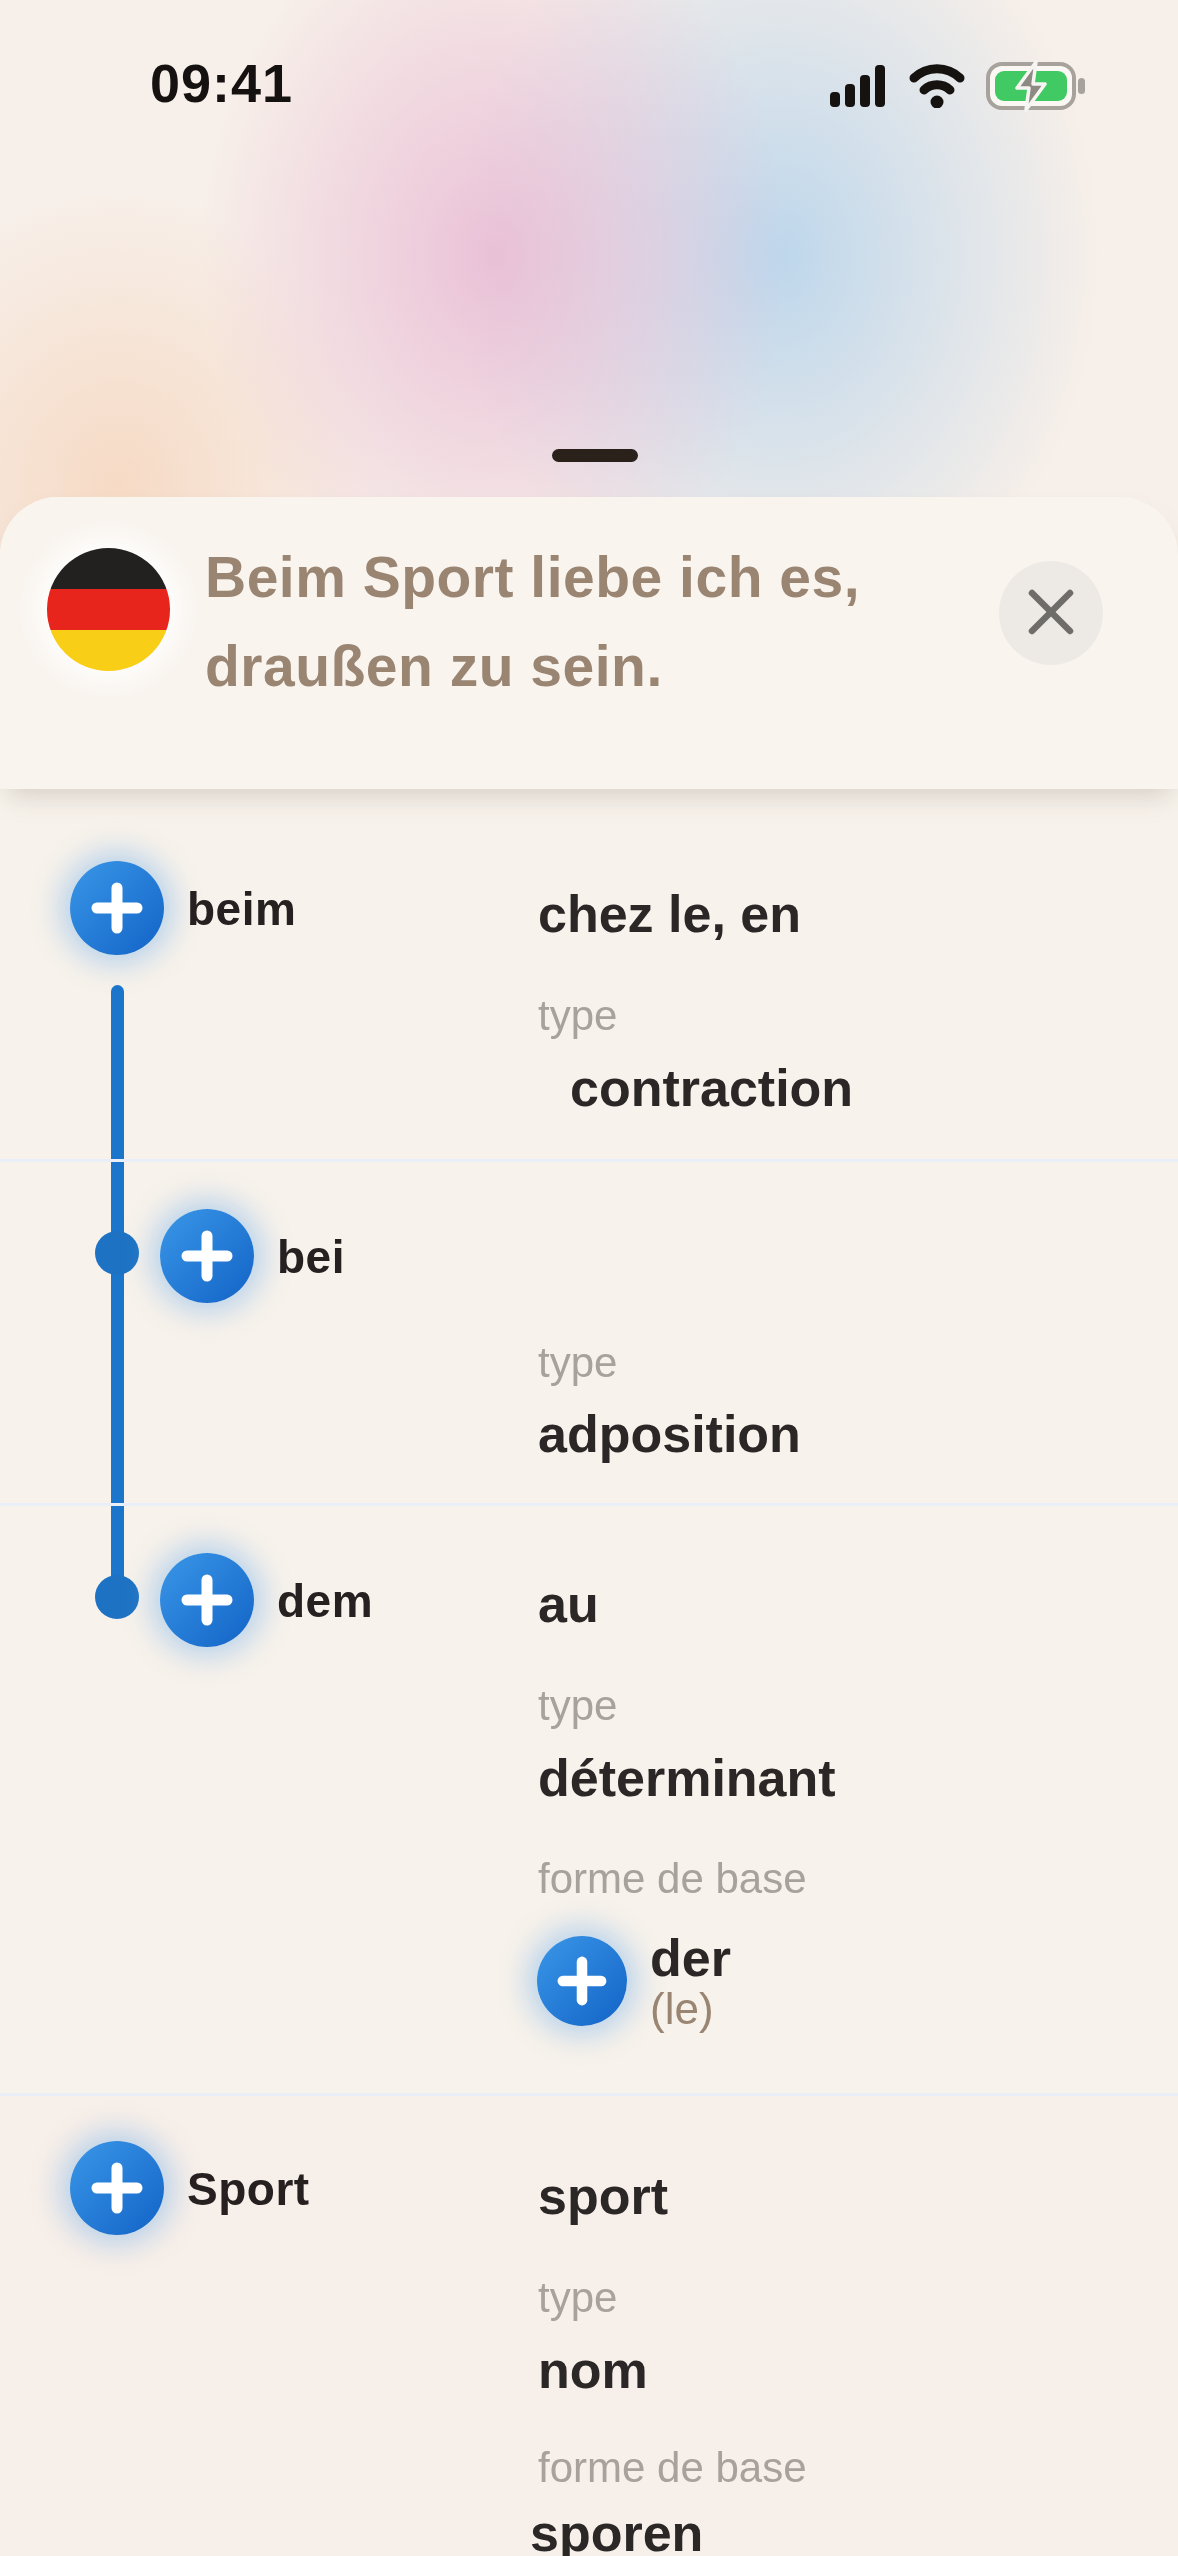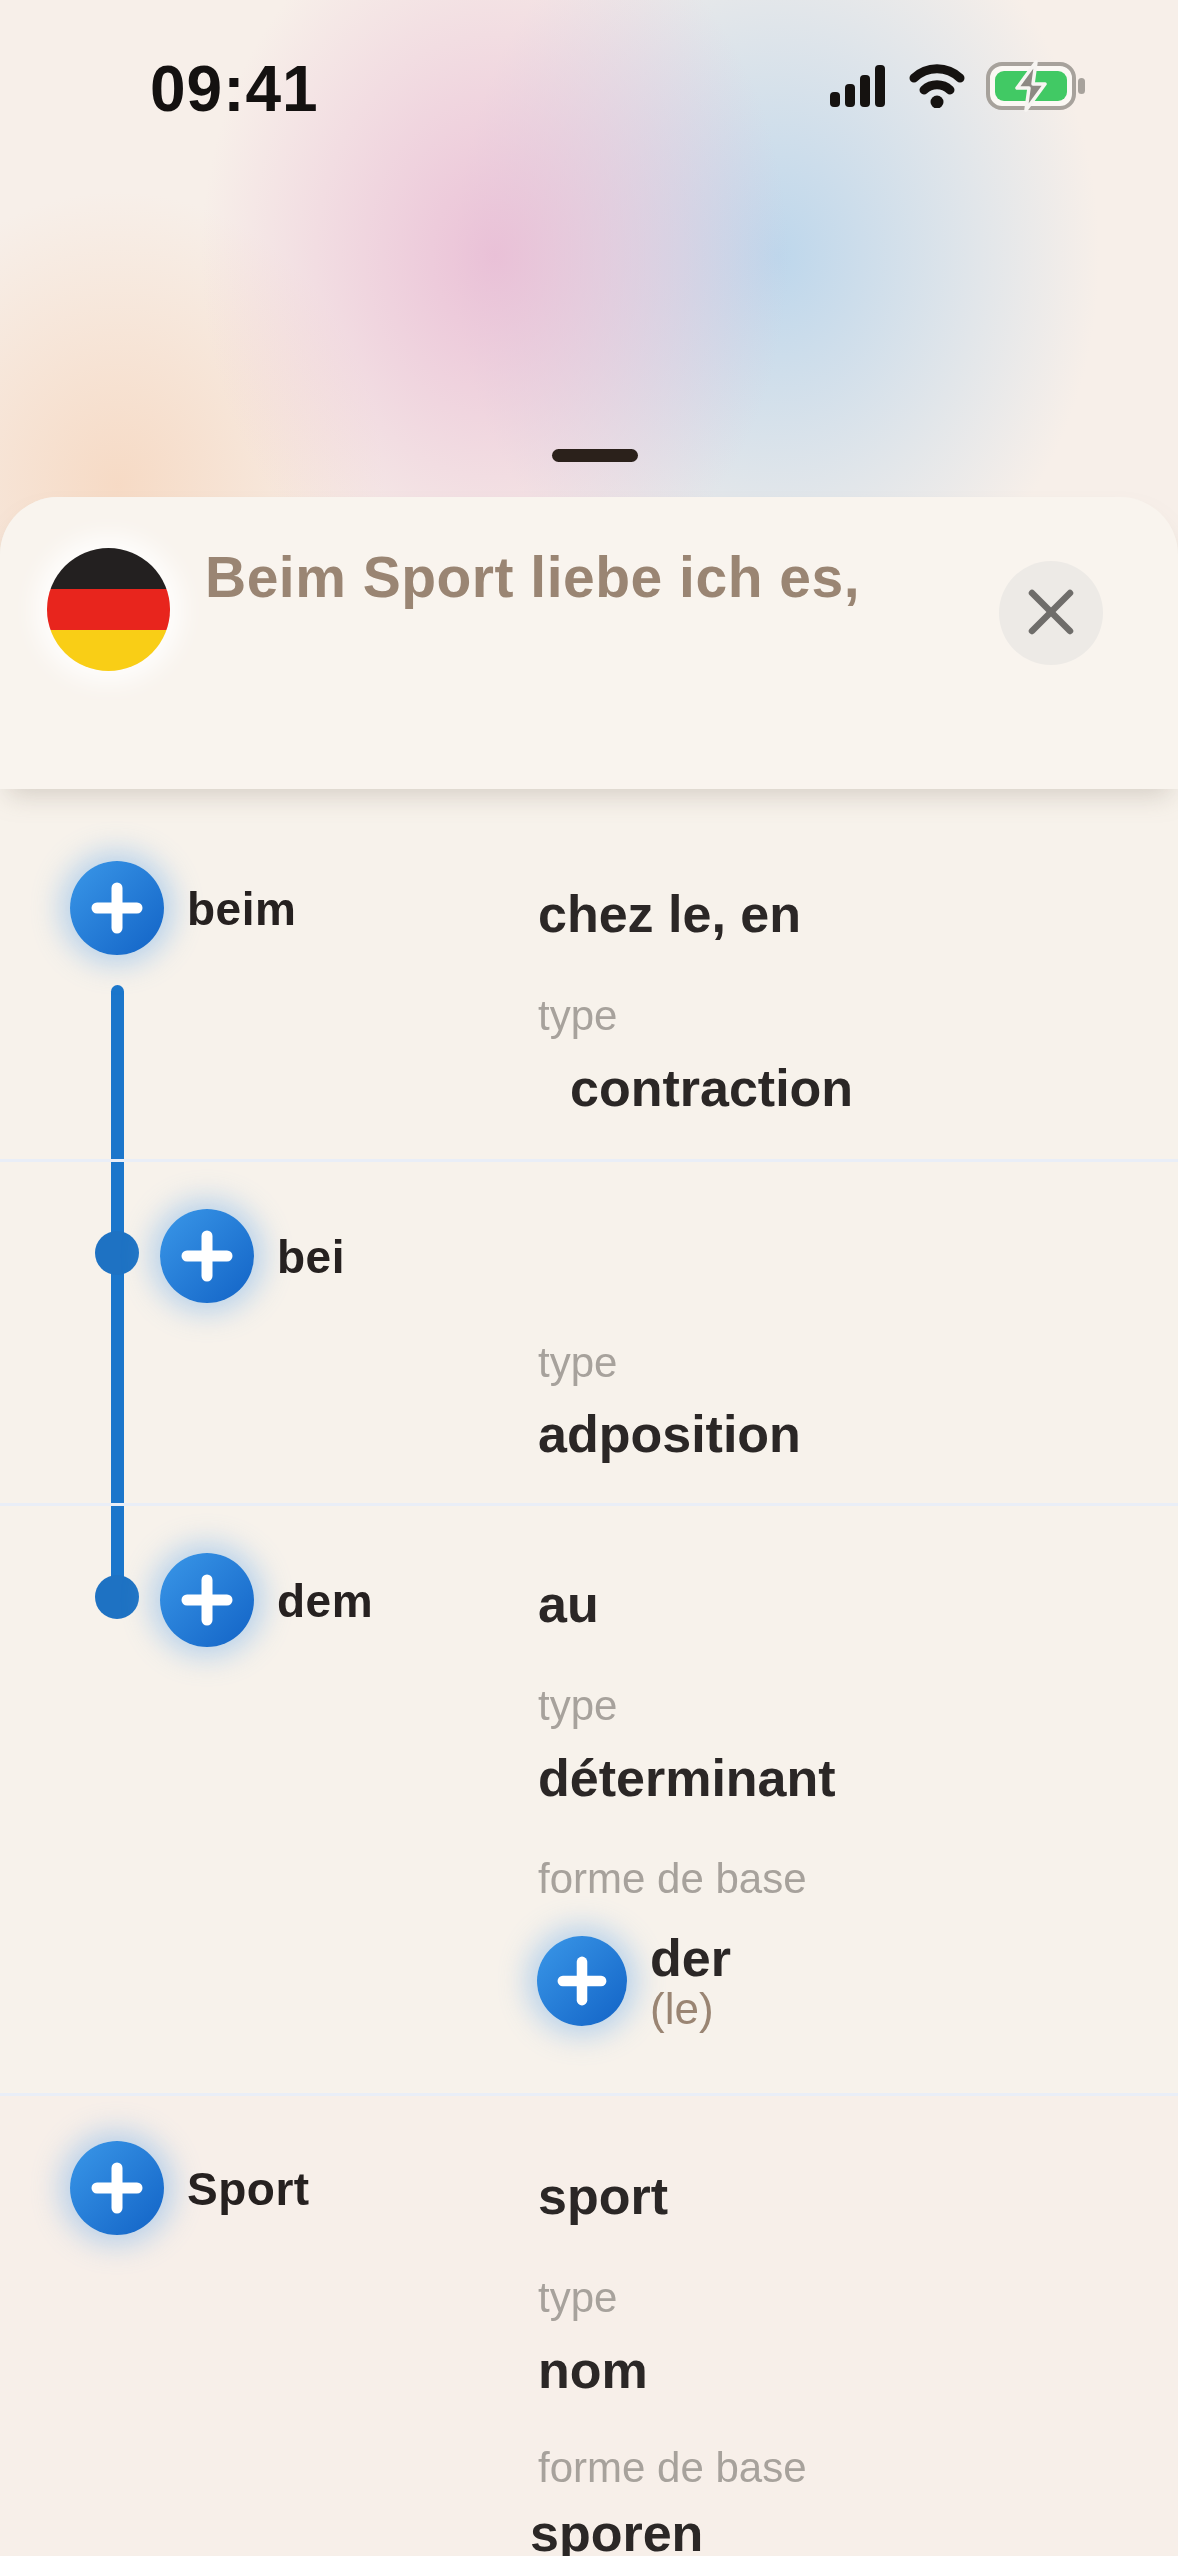--- a/index.html
+++ b/index.html
@@ -7,21 +7,21 @@
     position:relative;width:1178px;height:2556px;overflow:hidden;
     font-family:"Liberation Sans",sans-serif;
     background:
       radial-gradient(420px 520px at 42% 10%, rgba(232,185,212,.85), rgba(232,185,212,0) 70%),
       radial-gradient(460px 560px at 66% 10%, rgba(183,212,236,.9), rgba(183,212,236,0) 70%),
       radial-gradient(380px 420px at 10% 19%, rgba(246,213,188,.8), rgba(246,213,188,0) 70%),
       #f7efe9;
   }
   
   .statusbar{position:absolute;left:0;top:0;width:100%;height:130px;}
-  .time{position:absolute;left:150px;top:52px;font-size:64px;font-weight:700;color:#141110;letter-spacing:1px;}
+  .time{position:absolute;left:150px;top:52px;font-size:54px;font-weight:700;color:#141110;letter-spacing:1px;}
   .sicons{position:absolute;right:92px;top:60px;display:flex;align-items:center;gap:20px;}
   
   .handle{position:absolute;left:552px;top:449px;width:86px;height:13px;border-radius:7px;background:#2b211b;}
   
   .sheet{position:absolute;left:0;top:497px;width:1178px;height:1596px;
     background:#f7f2eb;border-radius:58px 58px 0 0;}
   .sheet-header{position:absolute;left:0;top:0;width:1178px;height:292px;
     background:#f9f4ee;border-radius:58px 58px 0 0;
     box-shadow:0 14px 26px -8px rgba(150,138,125,.35);}
   .flag{position:absolute;left:47px;top:51px;width:123px;height:123px;border-radius:50%;overflow:hidden;
@@ -93,20 +93,21 @@
 
   <div class="sheet">
     <div class="sheet-header">
       <div class="flag">
         <div class="s1"></div>
           <div class="s2"></div>
           <div class="s3"></div>
       </div>
       <div class="title">
         <div>Beim Sport liebe ich es,</div>
+        <div>draußen zu sein.</div>
       </div>
       <button class="closebtn">
         <span>
           <svg width="46" height="46" viewBox="0 0 46 46">
             <line x1="4" y1="4" x2="42" y2="42" stroke="#6f6d6a" stroke-width="6.5" stroke-linecap="round"></line>
             <line x1="42" y1="4" x2="4" y2="42" stroke="#6f6d6a" stroke-width="6.5" stroke-linecap="round"></line>
           </svg>
         </span>
       </button>
     </div>

